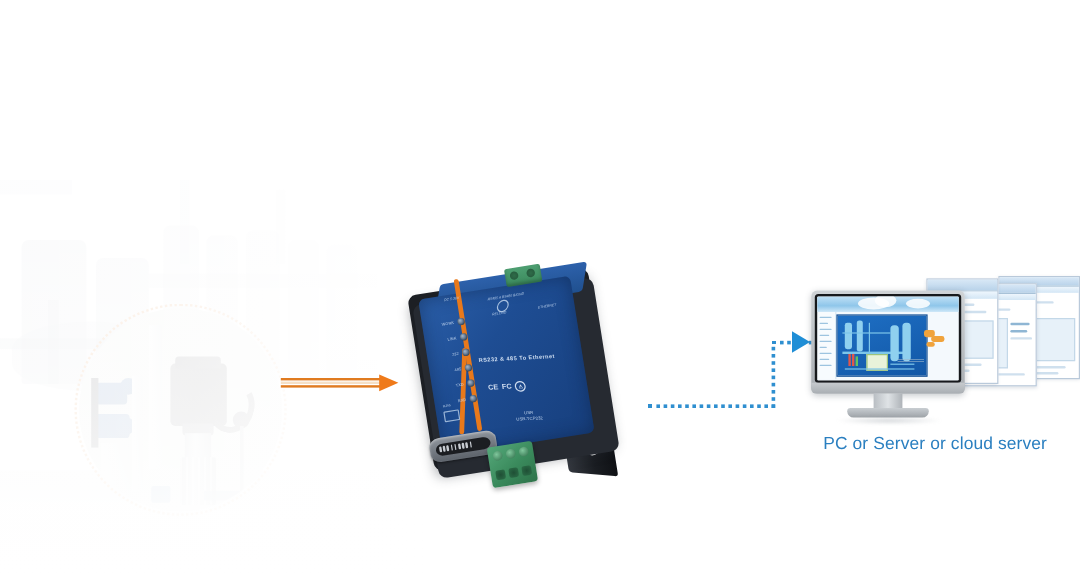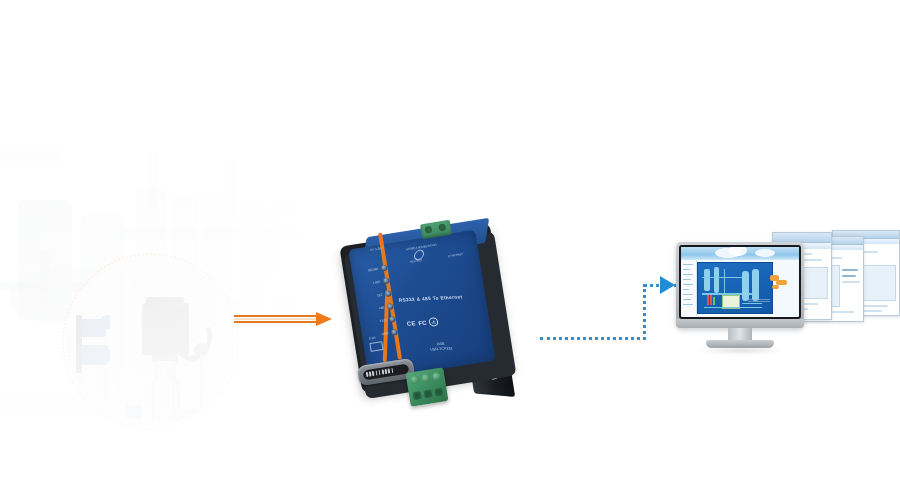--- a/index.html
+++ b/index.html
@@ -426,14 +426,15 @@
         <svg viewBox="0 0 14 10" width="7" height="5">
             <path d="M1 5 L5 1 L9 5 L5 9 Z" fill="none" stroke="#8a9096" stroke-width="1"></path>
           </svg>
       </div>
     </div>
     <div class="mon-neck"></div>
     <div class="mon-base"></div>
     <div class="mon-shadow"></div>
   </div>
 
+  <div class="caption">PC or Server or cloud server</div>
 
 </div>
 
 </body></html>

